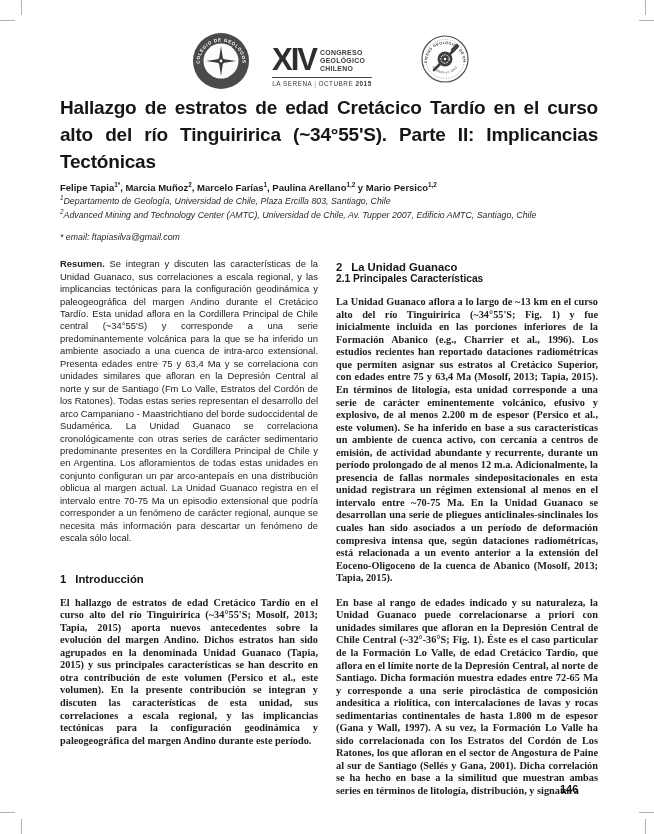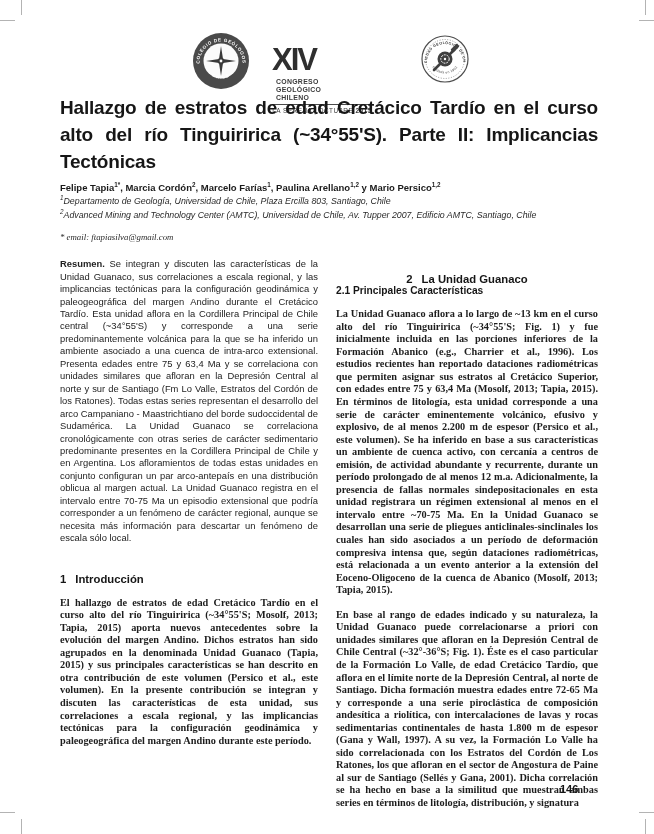--- a/index.html
+++ b/index.html
@@ -7,21 +7,21 @@
   body { font-family:"Liberation Sans", sans-serif; color:#1e1e1e; }
   #page {
     position:relative; width:654px; height:834px; background:#fff; overflow:hidden;
   }
   
   .crop { position:absolute; background:#b3b3b3; }
   
   #badge-left  { position:absolute; left:192px; top:32px; width:58px; height:58px; }
   #badge-right { position:absolute; left:421px; top:35px; width:48px; height:48px; }
   #congress { position:absolute; left:272px; top:46px; width:100px; }
-  .congress-row { display:flex; align-items:flex-start;flex-direction:column; }
+  .congress-row { display:flex; align-items:flex-start; }
   .congress-numeral {
     font-size:31px; font-weight:bold; line-height:0.92; letter-spacing:-2px; color:#2f2f2f;
   }
   .congress-lines { margin-left:4px; margin-top:3px; }
   .congress-lines div {
     font-size:6.9px; font-weight:bold; letter-spacing:0.3px; line-height:8px; color:#3a3a3a;
   }
   .congress-sub {
     border-top:1px solid #4a4a4a; margin-top:2px; padding-top:2px;
     font-size:6.4px; letter-spacing:0.5px; color:#3a3a3a; text-align:center; white-space:nowrap;
@@ -32,33 +32,33 @@
   .title-block { padding-top:94px; }
   .paper-title {
     font-size:19px; font-weight:bold; line-height:27px; letter-spacing:-0.2px;
     color:#161616; text-align:justify;
   }
   .authors { margin-top:6px; font-size:9.5px; font-weight:bold; color:#1a1a1a; }
   .authors sup, .affil sup { font-size:6.3px; }
   .affil {
     font-size:8.8px; font-style:italic; line-height:10.6px; color:#2a2a2a;
   }
-  .email { margin-top:12px; font-size:8.8px; font-style:italic; color:#2a2a2a;font-family:Liberation Serif, serif; }
+  .email { margin-top:12px; font-size:8.8px; font-style:italic; color:#2a2a2a; }
   
   .columns { display:flex; margin-top:16px; }
   .col-left  { width:258px; margin-right:18px; }
   .col-right { width:262px; }
   .abstract, .keywords {
     font-size:9.4px; line-height:12.45px; text-align:justify; color:#222;
   }
   .keywords { margin-top:11px; }
   .bold { font-weight:bold; }
   .sec-head { font-size:11.3px; font-weight:bold; color:#161616; margin-top:15px; }
   .sec-head .sec-num { display:inline-block; margin-right:9px; }
-  .col-right .sec-head.first { margin-top:15px;text-align:center; }
+  .col-right .sec-head.first { margin-top:3px; }
   .subsec-head { font-size:10.2px; font-weight:bold; color:#161616; }
   .body-par {
     margin-top:12px; font-family:"Liberation Serif", serif;
     font-size:10.3px; line-height:12.55px; text-align:justify; color:#1d1d1d;font-weight:bold;
   }
   
   .page-num {
     position:absolute; left:560px; top:783px; width:40px; text-align:left;
     font-size:11px; font-weight:bold; color:#161616;
   }
@@ -144,21 +144,21 @@
       </g>
     </svg>
   </div>
 
   <div id="content">
 
     <div class="title-block">
       <div class="paper-title">Hallazgo de estratos de edad Cretácico Tardío en el curso alto del río Tinguiririca (~34°55'S). Parte II: Implicancias Tectónicas</div>
     </div>
 
-    <div class="authors"><span>Felipe Tapia</span><sup>1*</sup><span>, Marcia Cordón</span><sup>2</sup><span>, Marcelo Farías</span><sup>1</sup><span>, Paulina Arellano</span><sup>1,2</sup><span> y Mario Persico</span><sup>1,2</sup></div>
+    <div class="authors"><span>Felipe Tapia</span><sup>1*</sup><span>, Marcia Muñoz</span><sup>2</sup><span>, Marcelo Farías</span><sup>1</sup><span>, Paulina Arellano</span><sup>1,2</sup><span> y Mario Persico</span><sup>1,2</sup></div>
 
     <div class="affil"><sup>1</sup><span>Departamento de Geología, Universidad de Chile, Plaza Ercilla 803, Santiago, Chile</span></div>
     <div class="affil"><sup>2</sup><span>Advanced Mining and Technology Center (AMTC), Universidad de Chile, Av. Tupper 2007, Edificio AMTC, Santiago, Chile</span></div>
 
     <div class="email">* email: ftapiasilva@gmail.com</div>
 
     <div class="columns">
 
       <div class="col-left">
         <div class="abstract"><span class="bold">Resumen.</span><span> Se integran y discuten las características de la Unidad Guanaco, sus correlaciones a escala regional, y las implicancias tectónicas para la configuración geodinámica y paleogeográfica del margen Andino durante el Cretácico Tardío. Esta unidad aflora en la Cordillera Principal de Chile central (~34°55'S) y corresponde a una serie predominantemente volcánica para la que se ha inferido un ambiente asociado a una cuenca de intra-arco extensional. Presenta edades entre 75 y 63,4 Ma y se correlaciona con unidades similares que afloran en la Depresión Central al norte y sur de Santiago (Fm Lo Valle, Estratos del Cordón de los Ratones). Todas estas series representan el desarrollo del arco Campaniano - Maastrichtiano del borde sudoccidental de Sudamérica. La Unidad Guanaco se correlaciona cronológicamente con otras series de carácter sedimentario predominante presentes en la Cordillera Principal de Chile y en Argentina. Los afloramientos de todas estas unidades en conjunto configuran un par arco-antepaís en una distribución oblicua al margen actual. La Unidad Guanaco registra en el intervalo entre 70-75 Ma un episodio extensional que podría corresponder a un fenómeno de carácter regional, aunque se necesita más información para descartar un fenómeno de escala sólo local.</span></div>

